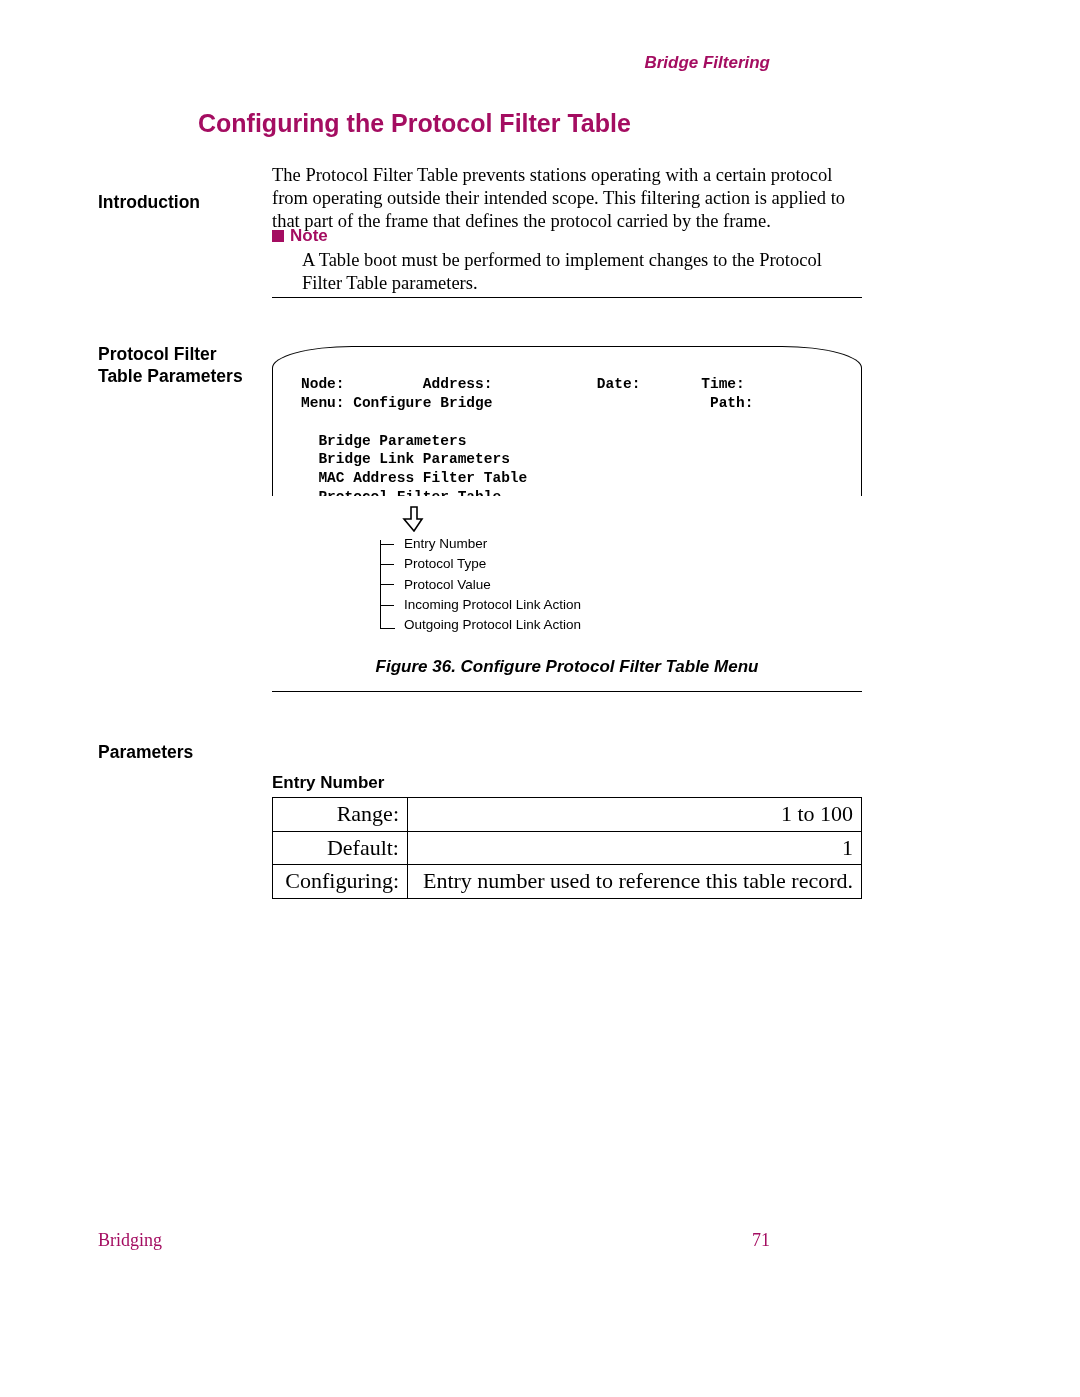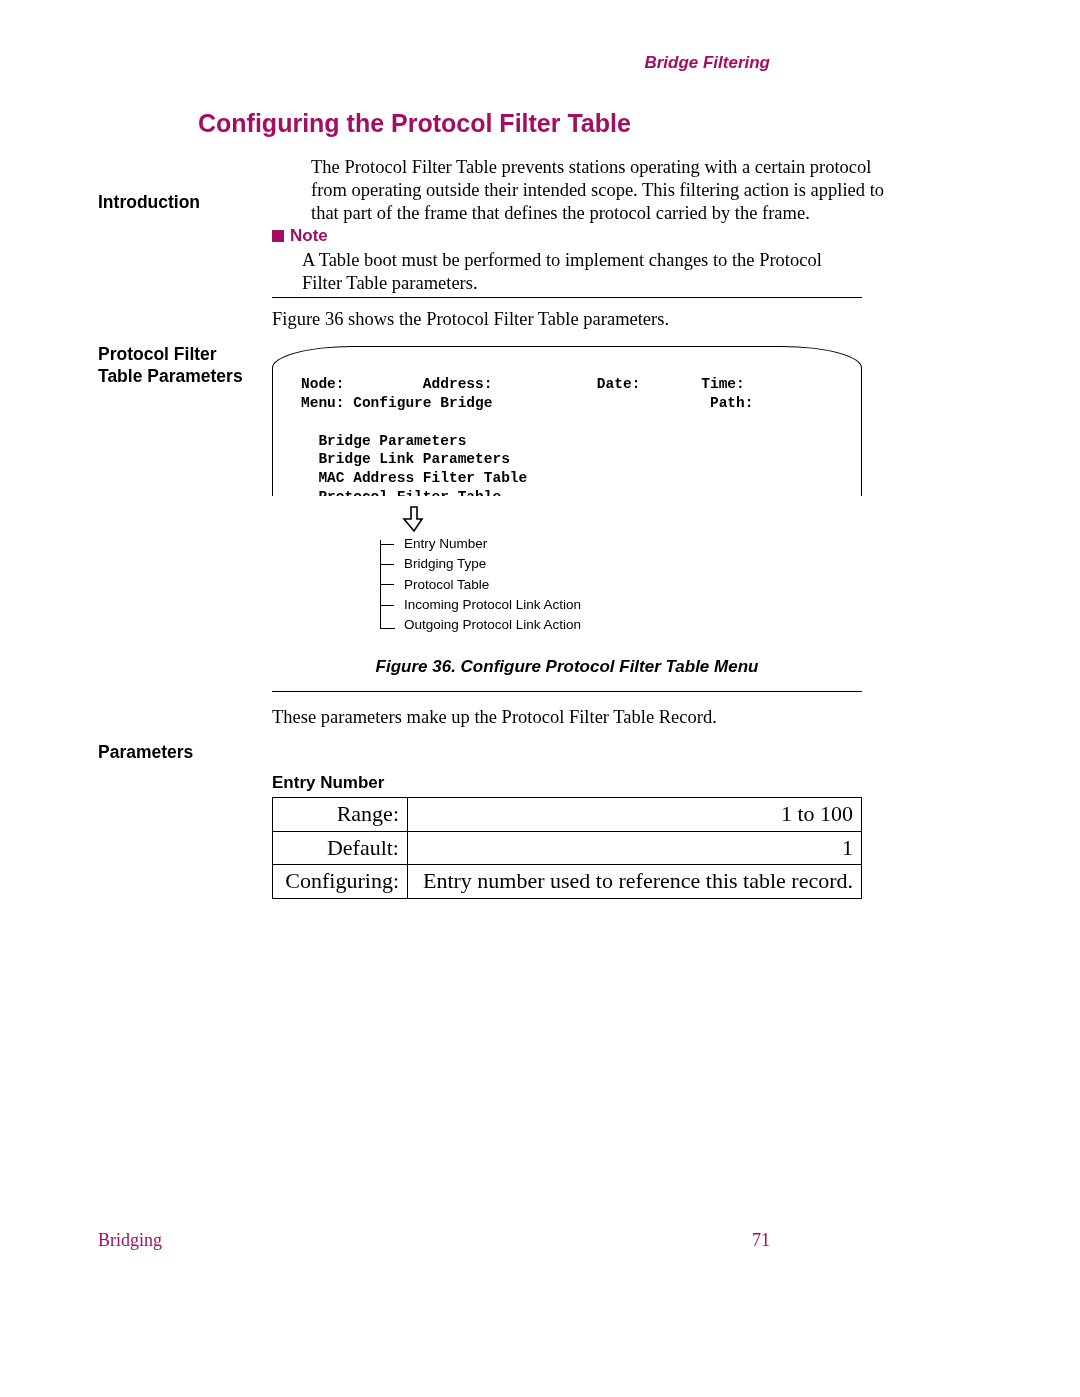--- a/index.html
+++ b/index.html
@@ -50,21 +50,21 @@
     margin-top: 36px;
   }
   .label-intro { top: 156px; }
   .label-params { top: 308px; }
   .label-parameters { top: 706px; }
   .body-text {
     position: absolute;
     left: 272px;
     width: 590px;
   }
-  .intro-text { top: 156px; margin-left: 39px; }
+  .intro-text { top: 164px; }
   .note-block {
     position: absolute;
     left: 272px;
     top: 224px;
     width: 590px;
   }
   .note-head {
     color: #a40d61;
     font-family: Arial, Helvetica, sans-serif;
     font-weight: bold;
@@ -268,21 +268,20 @@
   <div class="note-block">
     <div>
       <span class="note-bullet"></span><span class="note-head">Note</span>
     </div>
     <div class="note-body">A Table boot must be performed to implement changes to the Protocol Filter Table parameters.</div>
   </div>
 
   <hr class="rule rule-1">
 
   <div class="section-label label-params">Protocol Filter Table Parameters</div>
-  <div class="body-text params-text">Figure 36 shows the Protocol Filter Table parameters.</div>
 
   <div class="figure">
     <div class="menu-box">
       <div class="menu-text"><span>Node:         Address:            Date:       Time:</span>
 <span>Menu: Configure Bridge                         Path:</span>
 
   <span>Bridge Parameters</span>
   <span>Bridge Link Parameters</span>
   <span>MAC Address Filter Table</span>
   <span>Protocol Filter Table</span></div>
@@ -291,33 +290,32 @@
       </svg>
     </div>
     <div class="down-arrow">
       <svg width="24" height="26" viewBox="0 0 24 26">
         <path d="M9 1 h6 v12 h5 L12 25 L2 13 h7 z" fill="#fff" stroke="#000" stroke-width="1.6" stroke-linejoin="miter"></path>
       </svg>
     </div>
     <div class="subitems">
       <span class="vert"></span>
       <div class="row"><span class="tick"></span><span>Entry Number</span></div>
-      <div class="row"><span class="tick"></span><span>Bridging Type</span></div>
-      <div class="row"><span class="tick"></span><span>Protocol Table</span></div>
+      <div class="row"><span class="tick"></span><span>Protocol Type</span></div>
+      <div class="row"><span class="tick"></span><span>Protocol Value</span></div>
       <div class="row"><span class="tick"></span><span>Incoming Protocol Link Action</span></div>
       <div class="row"><span class="tick" style="border-top:0"></span><span>Outgoing Protocol Link Action</span></div>
       <span class="lastcorner"></span>
     </div>
     <div class="figure-caption">Figure 36. Configure Protocol Filter Table Menu</div>
   </div>
 
   <hr class="rule rule-2">
 
   <div class="section-label label-parameters">Parameters</div>
-  <div class="body-text parameters-text">These parameters make up the Protocol Filter Table Record.</div>
 
   <div class="entry-heading">Entry Number</div>
 
   <table class="param-table">
     <tbody>
         <tr>
       <td>Range:</td>
       <td>1 to 100</td>
     </tr>
     <tr>

